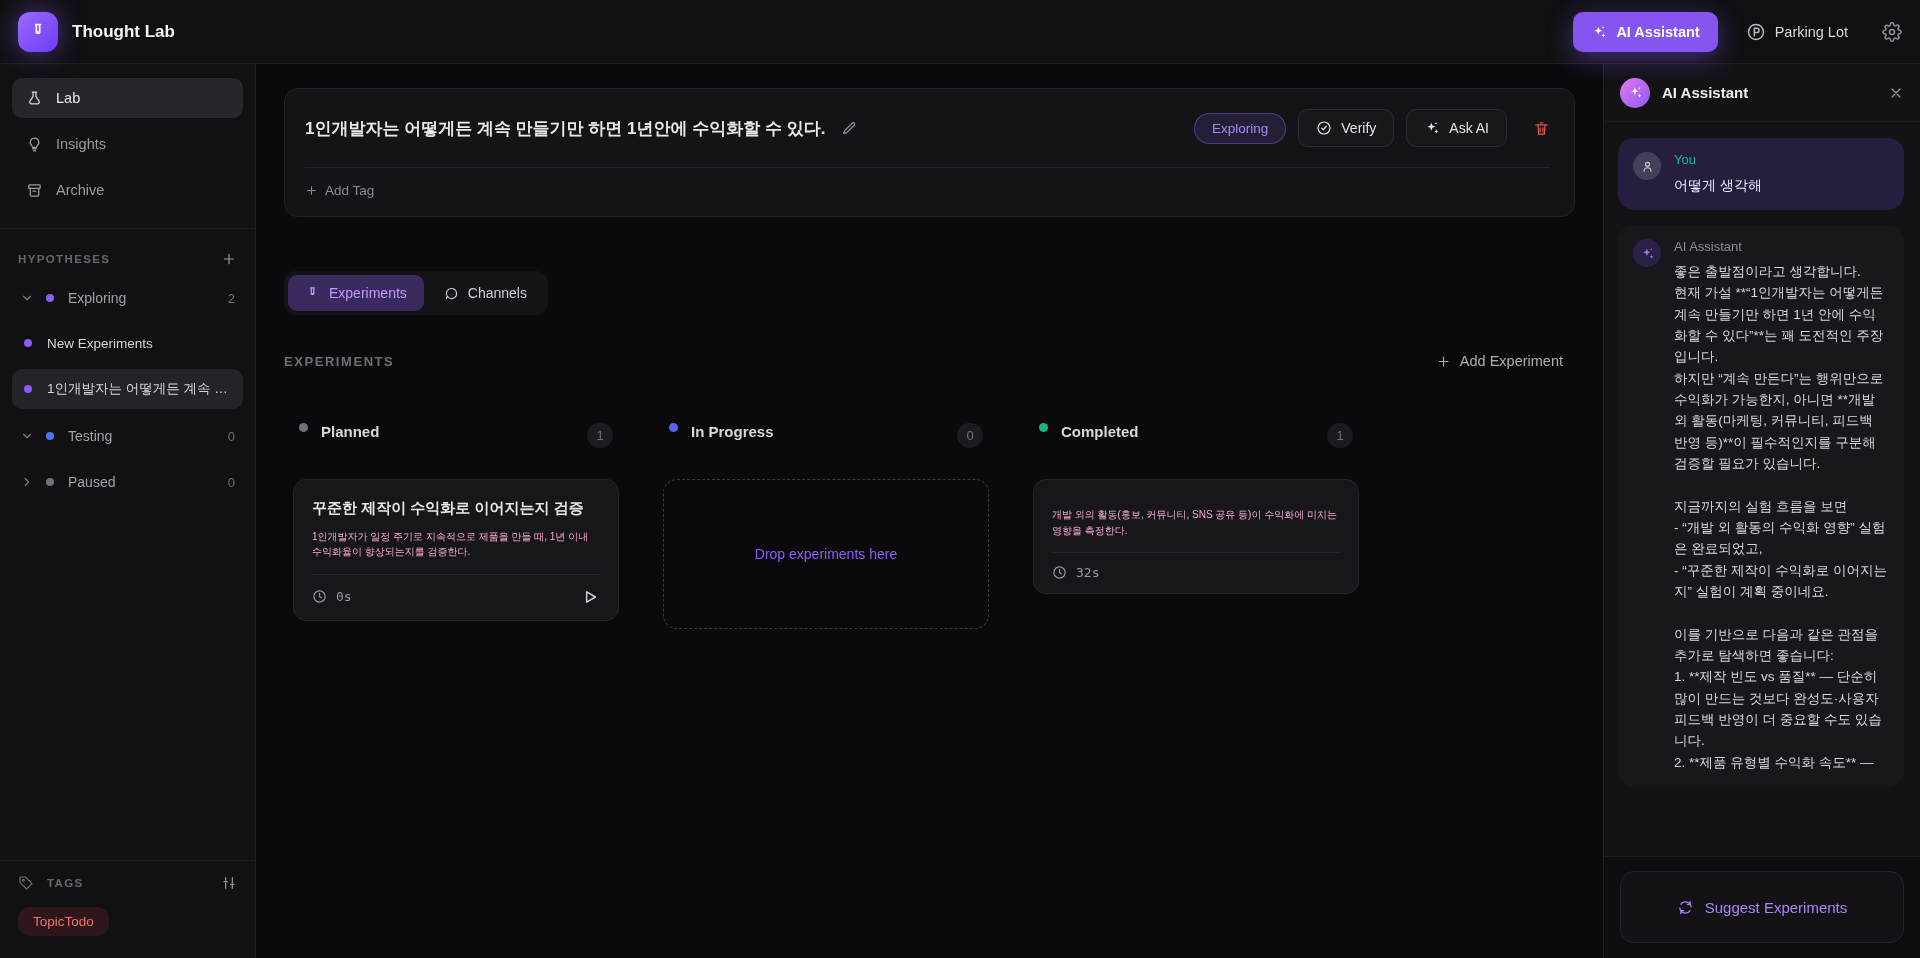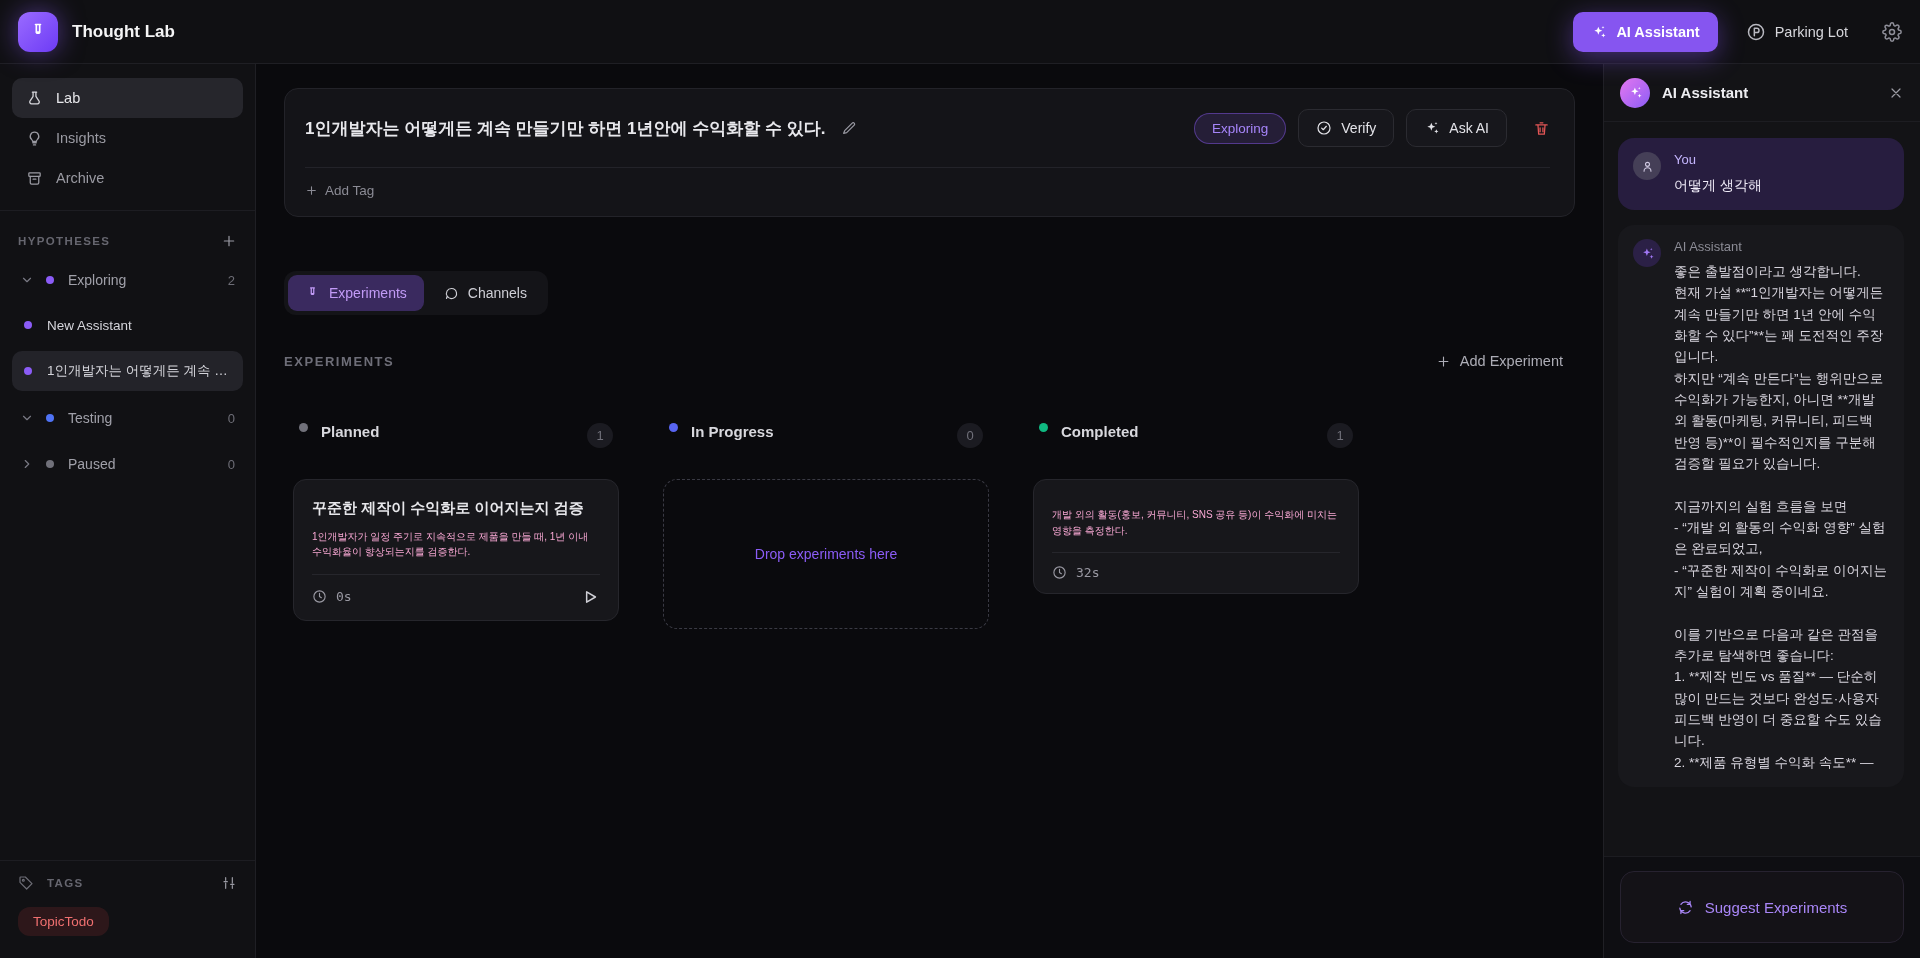--- a/index.html
+++ b/index.html
@@ -23,21 +23,21 @@
   .btn-parking { display:flex; align-items:center; gap:9px; margin-left:28px;
     color:#d6d6db; font-size:14.5px; font-weight:500; cursor:pointer; }
   .btn-parking svg { color:#b9b9c1; }
   .gear { margin-left:34px; color:#8f8f99; cursor:pointer; }
 
   
   .sidebar { position:absolute; top:64px; left:0; bottom:0; width:256px;
     background:#111114; border-right:1px solid #1f1f24;
     display:flex; flex-direction:column; padding:14px 12px 18px; }
   .nav-item { display:flex; align-items:center; gap:13px; height:40px; padding:0 14px;
-    border-radius:10px; font-size:14.5px; color:#9a9aa2; cursor:pointer; margin-bottom:0; }
+    border-radius:10px; font-size:14.5px; color:#9a9aa2; cursor:pointer; margin-bottom:6px; }
   .nav-item svg { color:#9a9aa2; }
   .nav-item.active { background:#26262c; color:#e6e6ea; }
   .nav-item.active svg { color:#d6d6db; }
   .side-divider { border-bottom:1px solid #1d1d22; margin:12px -12px; }
   .section-head { display:flex; align-items:center; justify-content:space-between;
     padding:4px 6px; margin-top:6px; }
   .section-title { font-size:11.5px; font-weight:700; letter-spacing:.12em; color:#66666f; }
   .icon-btn { color:#9a9aa3; cursor:pointer; }
   .hypo-group { display:flex; align-items:center; height:38px; padding:0 8px;
     border-radius:8px; cursor:pointer; margin-top:8px; }
@@ -123,21 +123,21 @@
   .msgs { flex:1; overflow:hidden; padding:16px 16px 8px 14px;
     display:flex; flex-direction:column; gap:15px; }
   .msg { border-radius:16px; padding:14px 15px; display:flex; gap:13px; }
   .msg.user { background:#271d3f; }
   .msg.ai { background:#18181c; }
   .msg-avatar { width:28px; height:28px; border-radius:50%; flex-shrink:0;
     display:flex; align-items:center; justify-content:center; }
   .msg.user .msg-avatar { background:#453f57; color:#cfc8e0; }
   .msg.ai .msg-avatar { background:#2b2046; color:#a177f5; }
   .msg .name { font-size:13px; color:#8b8b95; }
-  .msg.user .name { color:#c4b5fd; }
+  .msg.user .name { color:#14b8a6; }
   .msg .text { margin-top:7px; font-size:13.5px; color:#d8d5de; line-height:1.58;
     white-space:pre-wrap; }
   .msg.user .text { font-size:14px; color:#f0ecf8; }
   .ai-foot { flex-shrink:0; background:#0e0e12; border-top:1px solid #1c1c21;
     padding:14px 16px 15px; }
   .suggest-btn { width:100%; height:72px; border-radius:14px; background:#141217;
     border:1px solid #272230; color:#a986f7; font-size:15px; font-weight:500;
     display:flex; align-items:center; justify-content:center; gap:11px; cursor:pointer; }
   .input-row { margin-top:14px; display:flex; align-items:center; gap:10px; }
   .chat-input { flex:1; height:41px; border-radius:999px; background:#101014;
@@ -231,21 +231,21 @@
           <path d="M6 9l6 6 6-6"></path>
         </svg>
     </span>
     <span class="dot" style="background:#8b5cf6"></span>
     <span class="label">Exploring</span>
     <span class="hypo-count">2</span>
   </div>
 
   <div class="hypo-item">
     <span class="dot" style="background:#8b5cf6"></span>
-    <span class="label">New Assistant</span>
+    <span class="label">New Experiments</span>
   </div>
   <div class="hypo-item selected">
     <span class="dot" style="background:#8b5cf6"></span>
     <span class="label">1인개발자는 어떻게든 계속 만들...</span>
   </div>
 
   <div class="hypo-group">
     <span class="chev">
       <svg width="14" height="14" viewBox="0 0 24 24" fill="none" stroke="currentColor" stroke-width="2" stroke-linecap="round" stroke-linejoin="round">
           <path d="M6 9l6 6 6-6"></path>

